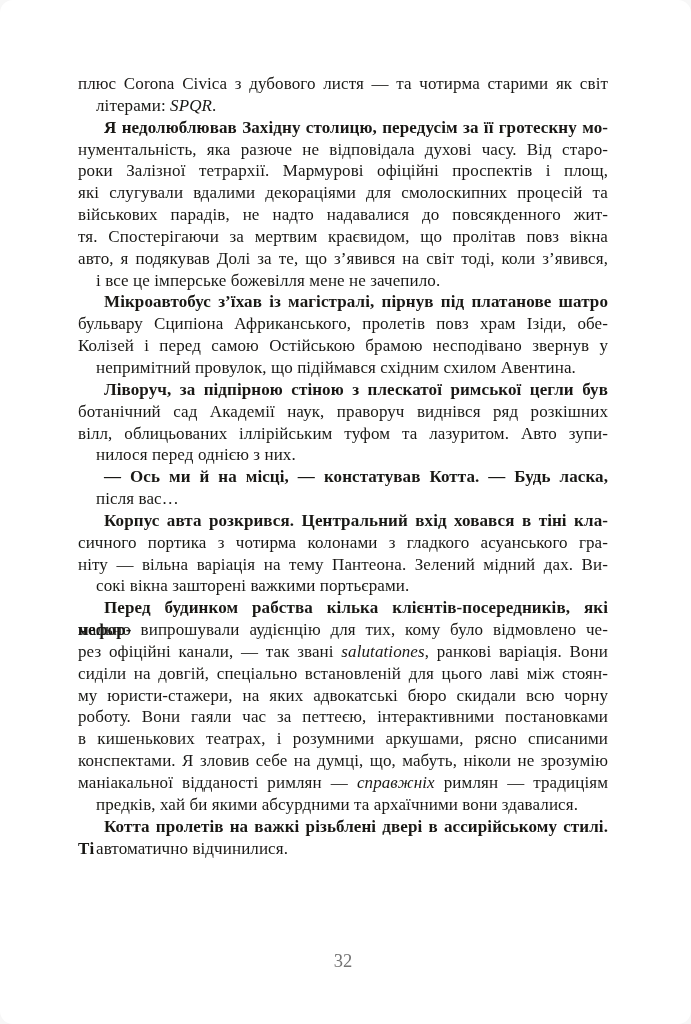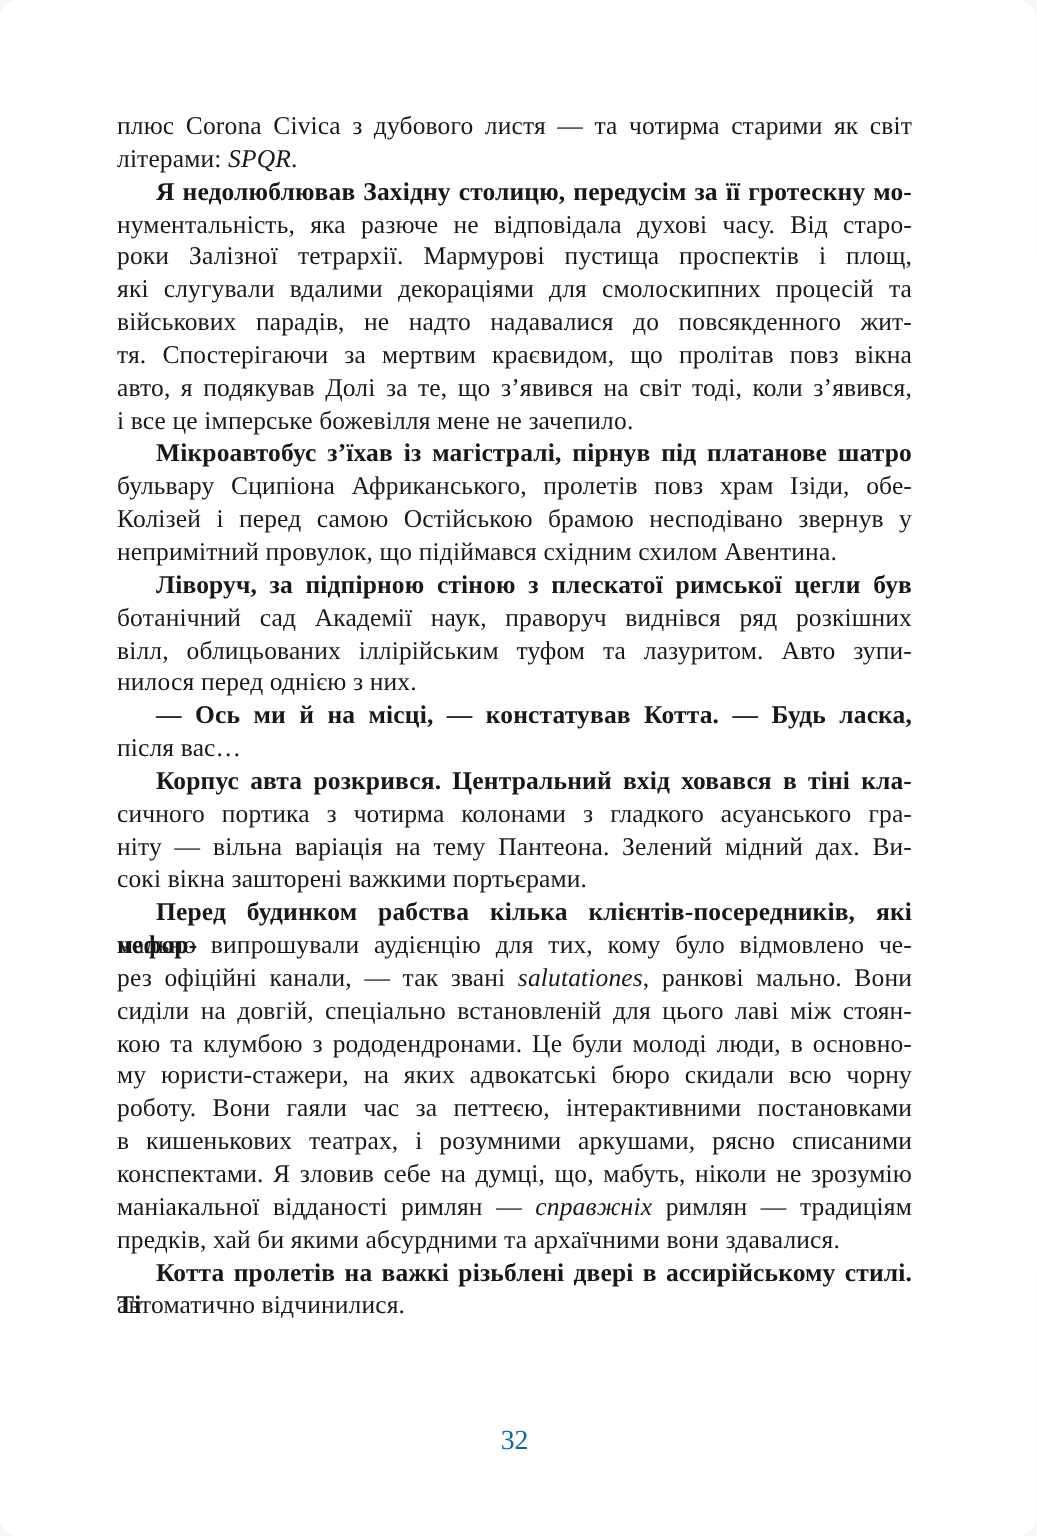--- a/index.html
+++ b/index.html
@@ -26,46 +26,47 @@
     line-height: 21.85px;
     height: 21.85px;
     text-align: justify;
     text-align-last: justify;
     -moz-text-align-last: justify;
     white-space: normal;
     letter-spacing: 0.1px;
   }
   .line.plast {
     text-align-last: left;
+    margin-left: 18px;
     -moz-text-align-last: left;
   }
   .line.pfirst { text-indent: 26px; font-weight: bold; }
   .line i { font-style: italic; }
   .page-number {
     position: absolute;
     left: 78px; top: 951px;
     width: 530px;
     text-align: center;
     font-size: 18.5px;
-    color: #0369a1;
+    color: #737373;
   }
 </style>
 </head>
 <body>
 
 <div class="page">
   <div class="text-column">
       <div>
         <div class="line"><span>плюс Corona Civica з дубового листя — та чотирма старими як світ</span></div>
         <div class="line plast"><span>літерами: </span><i>SPQR</i><span>.</span></div>
       </div>
       <div>
         <div class="line pfirst"><span>Я недолюблював Західну столицю, передусім за її гротескну мо-</span></div>
         <div class="line"><span>нументальність, яка разюче не відповідала духові часу. Від старо-</span></div>
-        <div class="line"><span>роки Залізної тетрархії. Мармурові пустища проспектів і площ,</span></div>
+        <div class="line"><span>роки Залізної тетрархії. Мармурові офіційні проспектів і площ,</span></div>
         <div class="line"><span>які слугували вдалими декораціями для смолоскипних процесій та</span></div>
         <div class="line"><span>військових парадів, не надто надавалися до повсякденного жит-</span></div>
         <div class="line"><span>тя. Спостерігаючи за мертвим краєвидом, що пролітав повз вікна</span></div>
         <div class="line"><span>авто, я подякував Долі за те, що з’явився на світ тоді, коли з’явився,</span></div>
         <div class="line plast"><span>і все це імперське божевілля мене не зачепило.</span></div>
       </div>
       <div>
         <div class="line pfirst"><span>Мікроавтобус з’їхав із магістралі, пірнув під платанове шатро</span></div>
         <div class="line"><span>бульвару Сципіона Африканського, пролетів повз храм Ізіди, обе-</span></div>
         <div class="line"><span>Колізей і перед самою Остійською брамою несподівано звернув у</span></div>
@@ -83,23 +84,22 @@
       </div>
       <div>
         <div class="line pfirst"><span>Корпус авта розкрився. Центральний вхід ховався в тіні кла-</span></div>
         <div class="line"><span>сичного портика з чотирма колонами з гладкого асуанського гра-</span></div>
         <div class="line"><span>ніту — вільна варіація на тему Пантеона. Зелений мідний дах. Ви-</span></div>
         <div class="line plast"><span>сокі вікна зашторені важкими портьєрами.</span></div>
       </div>
       <div>
         <div class="line pfirst"><span>Перед будинком рабства кілька клієнтів-посередників, які нефор-</span></div>
         <div class="line"><span>мально випрошували аудієнцію для тих, кому було відмовлено че-</span></div>
-        <div class="line"><span>рез офіційні канали, — так звані </span><i>salutationes</i><span>, ранкові мально. Вони</span></div>
+        <div class="line"><span>рез офіційні канали, — так звані </span><i>salutationes</i><span>, ранкові варіація. Вони</span></div>
         <div class="line"><span>сиділи на довгій, спеціально встановленій для цього лаві між стоян-</span></div>
-        <div class="line"><span>кою та клумбою з рододендронами. Це були молоді люди, в основно-</span></div>
         <div class="line"><span>му юристи-стажери, на яких адвокатські бюро скидали всю чорну</span></div>
         <div class="line"><span>роботу. Вони гаяли час за петтеєю, інтерактивними постановками</span></div>
         <div class="line"><span>в кишенькових театрах, і розумними аркушами, рясно списаними</span></div>
         <div class="line"><span>конспектами. Я зловив себе на думці, що, мабуть, ніколи не зрозумію</span></div>
         <div class="line"><span>маніакальної відданості римлян — </span><i>справжніх</i><span> римлян — традиціям</span></div>
         <div class="line plast"><span>предків, хай би якими абсурдними та архаїчними вони здавалися.</span></div>
       </div>
       <div>
         <div class="line pfirst"><span>Котта пролетів на важкі різьблені двері в ассирійському стилі. Ті</span></div>
         <div class="line plast"><span>автоматично відчинилися.</span></div>

